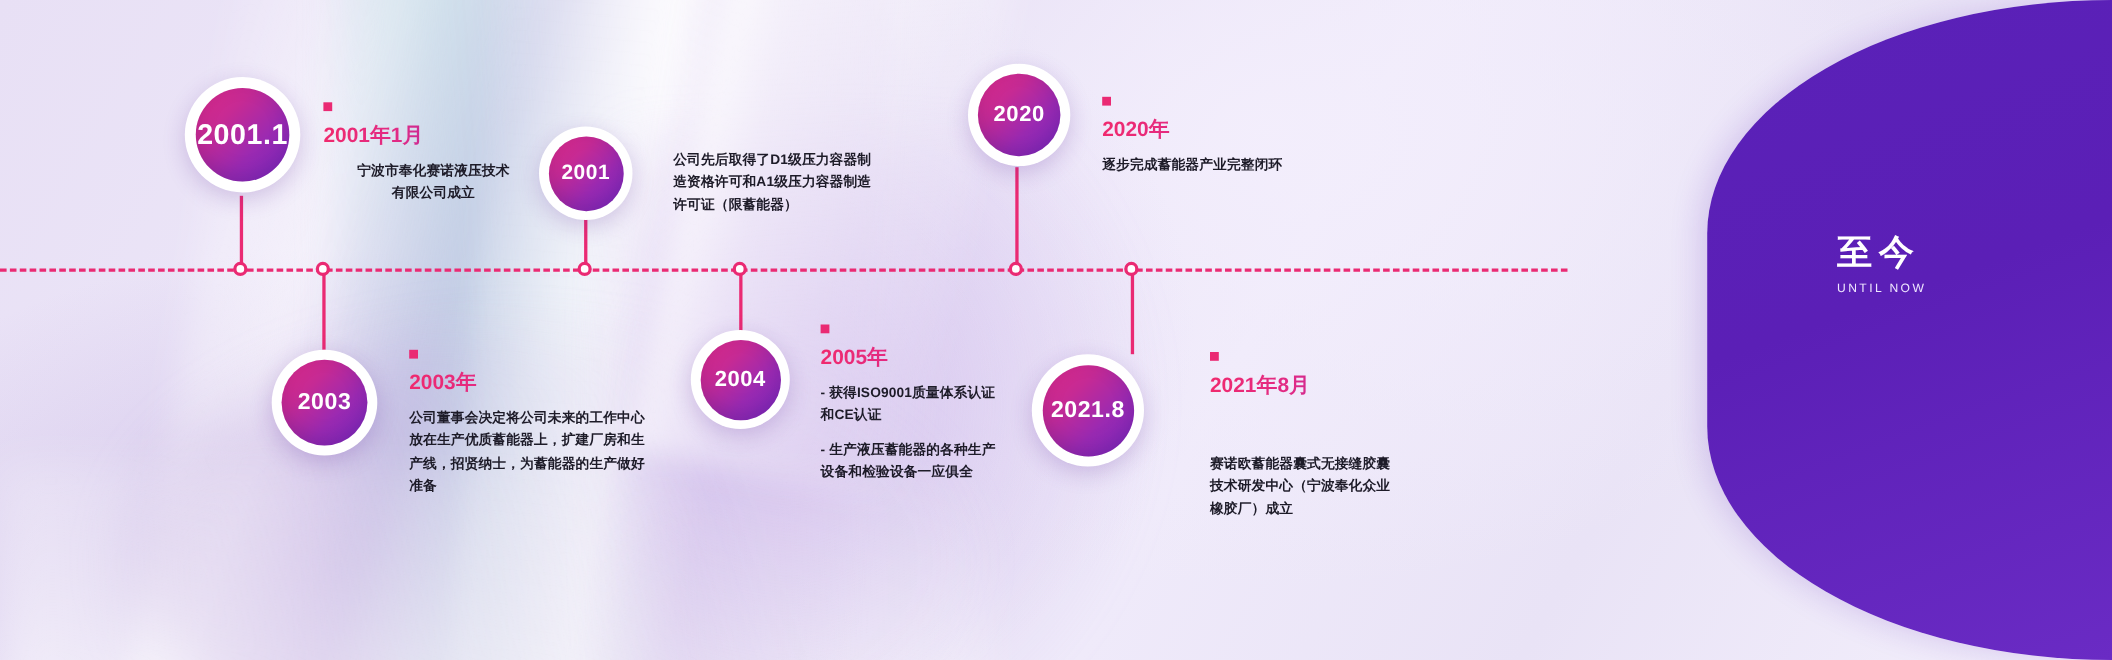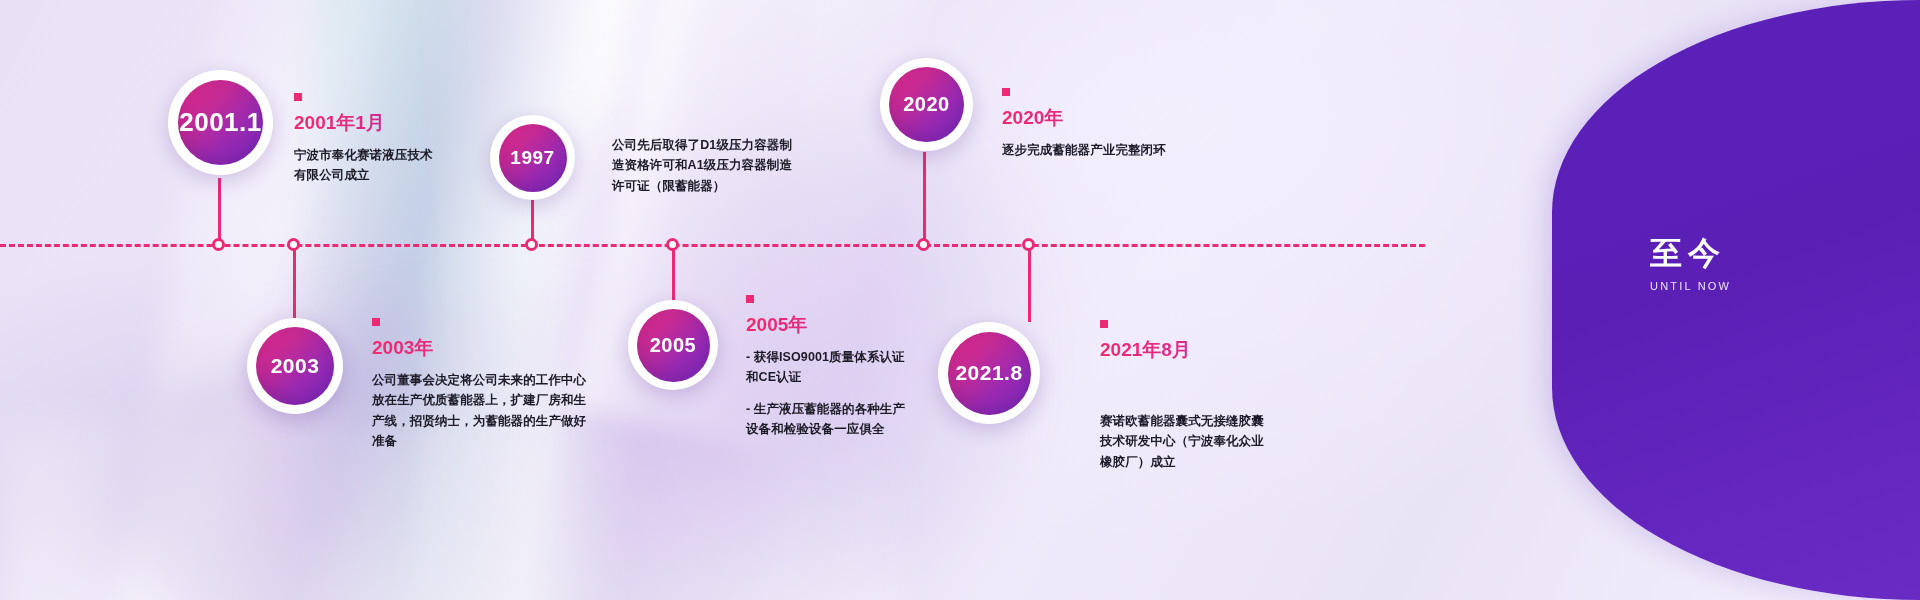--- a/index.html
+++ b/index.html
@@ -41,21 +41,21 @@
         filter:blur(20px); }
 
   
   .right-panel {
     position:absolute; right:0; top:0; width:368px; height:600px;
     background:linear-gradient(160deg,#5a21b8 0%,#5b1fb6 45%,#6a2bc4 100%);
     border-top-left-radius:520px 300px;
     border-bottom-left-radius:520px 300px;
     box-shadow:-6px 0 28px rgba(90,33,184,.18);
   }
-  .right-inner { position:absolute; left:98px; top:212px; color:#fff;margin-top:24px; }
+  .right-inner { position:absolute; left:118px; top:212px; color:#fff; }
   .until-cn { font-size:32px; font-weight:bold; letter-spacing:6px; line-height:1.1; }
   .until-en { font-size:11px; letter-spacing:2.2px; margin-top:9px; color:#efe6ff; }
 
   
   .axis {
     position:absolute; left:0; top:244px; width:1425px; height:0;
     border-top:3px dashed #ea2a73;
   }
   .node-dot {
     position:absolute; width:13px; height:13px; border-radius:50%;
@@ -135,27 +135,27 @@
   </div>
 
   <div class="circle-wrap" style="left:247px; top:318px; width:96px; height:96px;">
     <div class="circle">
         <div class="inner" style="width:78px;height:78px;font-size:21px;">2003</div>
       </div>
   </div>
 
   <div class="circle-wrap" style="left:490px; top:115px; width:85px; height:85px;">
     <div class="circle">
-        <div class="inner" style="width:68px;height:68px;font-size:19px;">1997</div>
+        <div class="inner" style="width:68px;height:68px;font-size:19px;">2001</div>
       </div>
   </div>
 
   <div class="circle-wrap" style="left:628px; top:300px; width:90px; height:90px;">
     <div class="circle">
-        <div class="inner" style="width:73px;height:73px;font-size:20px;">2005</div>
+        <div class="inner" style="width:73px;height:73px;font-size:20px;">2004</div>
       </div>
   </div>
 
   <div class="circle-wrap" style="left:880px; top:58px; width:93px; height:93px;">
     <div class="circle">
         <div class="inner" style="width:75px;height:75px;font-size:20px;">2020</div>
       </div>
   </div>
 
   <div class="circle-wrap" style="left:938px; top:322px; width:102px; height:102px;">
@@ -163,21 +163,21 @@
         <div class="inner" style="width:83px;height:83px;font-size:21px;">2021.8</div>
       </div>
   </div>
 
   <div class="block" style="left:294px; top:93px; width:200px;">
     <div class="blk-head">
       <span class="bullet"></span>
       <span class="blk-title">2001年1月</span>
     </div>
     <div class="blk-body">
-      <p style="white-space:pre-line;">宁波市奉化赛诺液压技术
+      <p style="white-space:pre-line;text-align:center;">宁波市奉化赛诺液压技术
 有限公司成立</p>
     </div>
   </div>
 
   <div class="block" style="left:372px; top:318px; width:230px;">
     <div class="blk-head">
       <span class="bullet"></span>
       <span class="blk-title">2003年</span>
     </div>
     <div class="blk-body">

